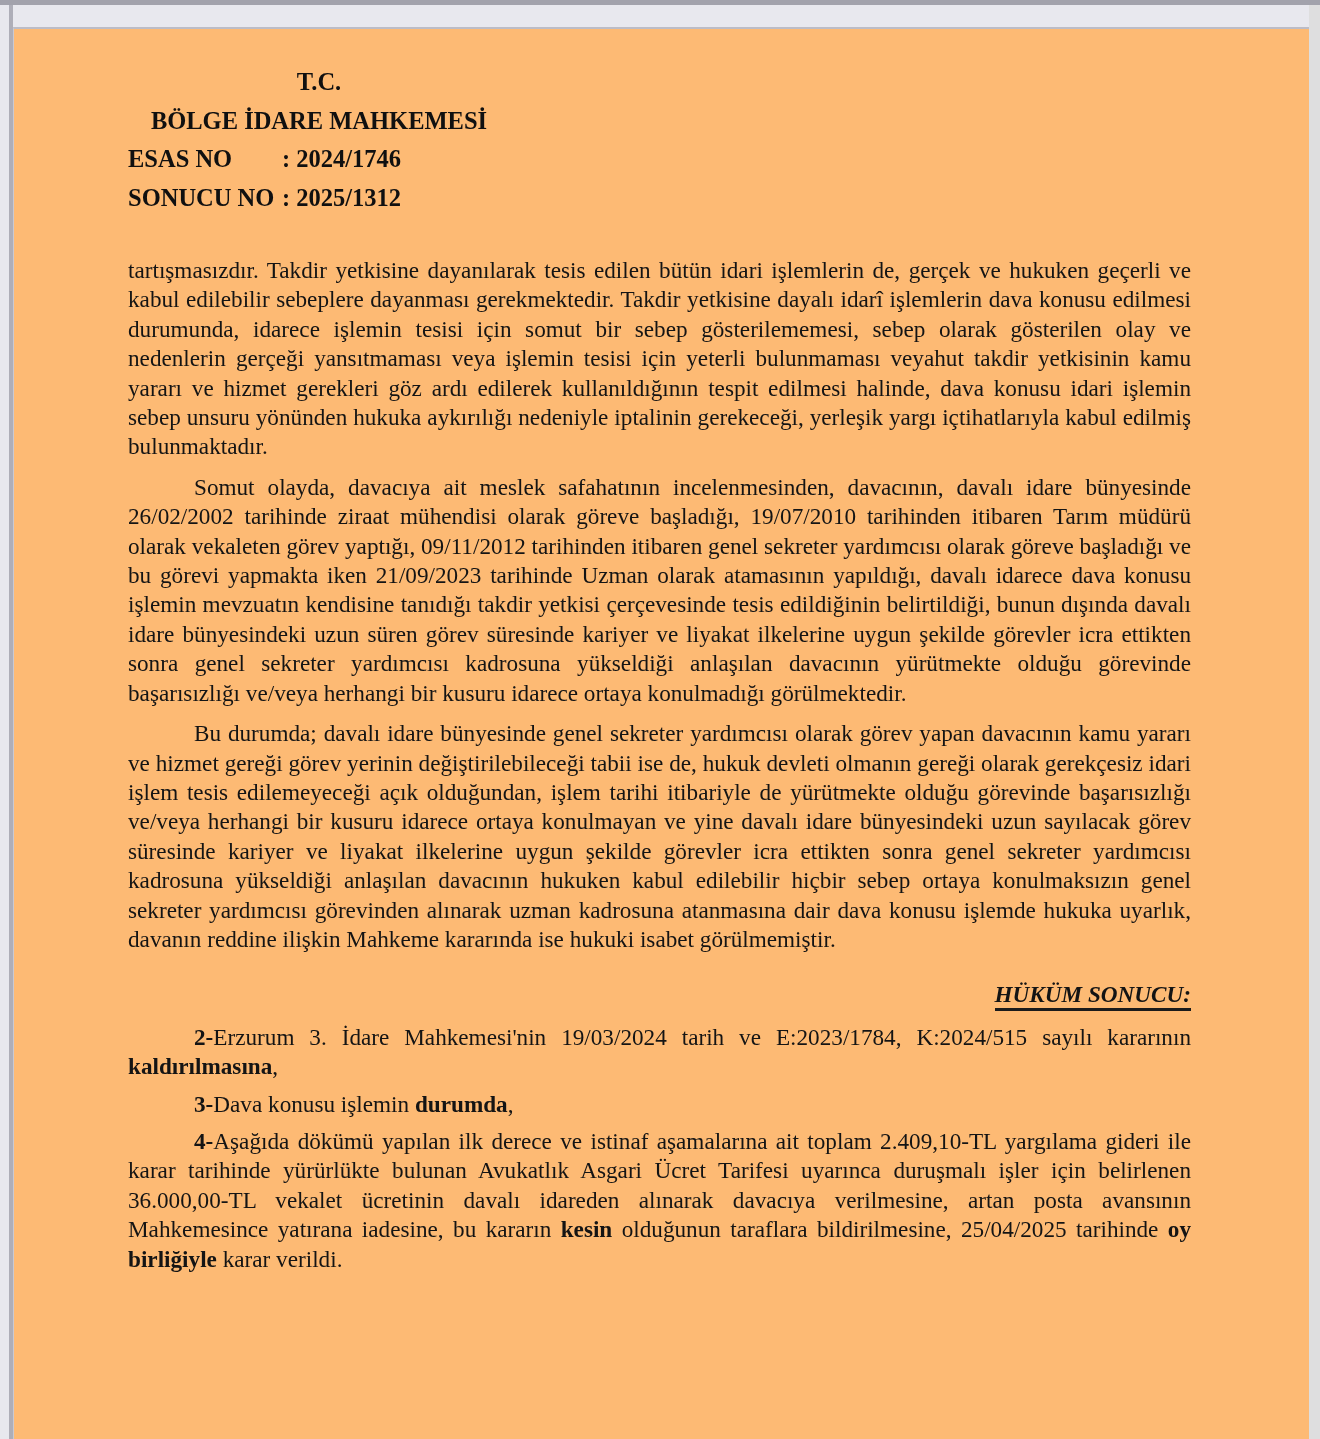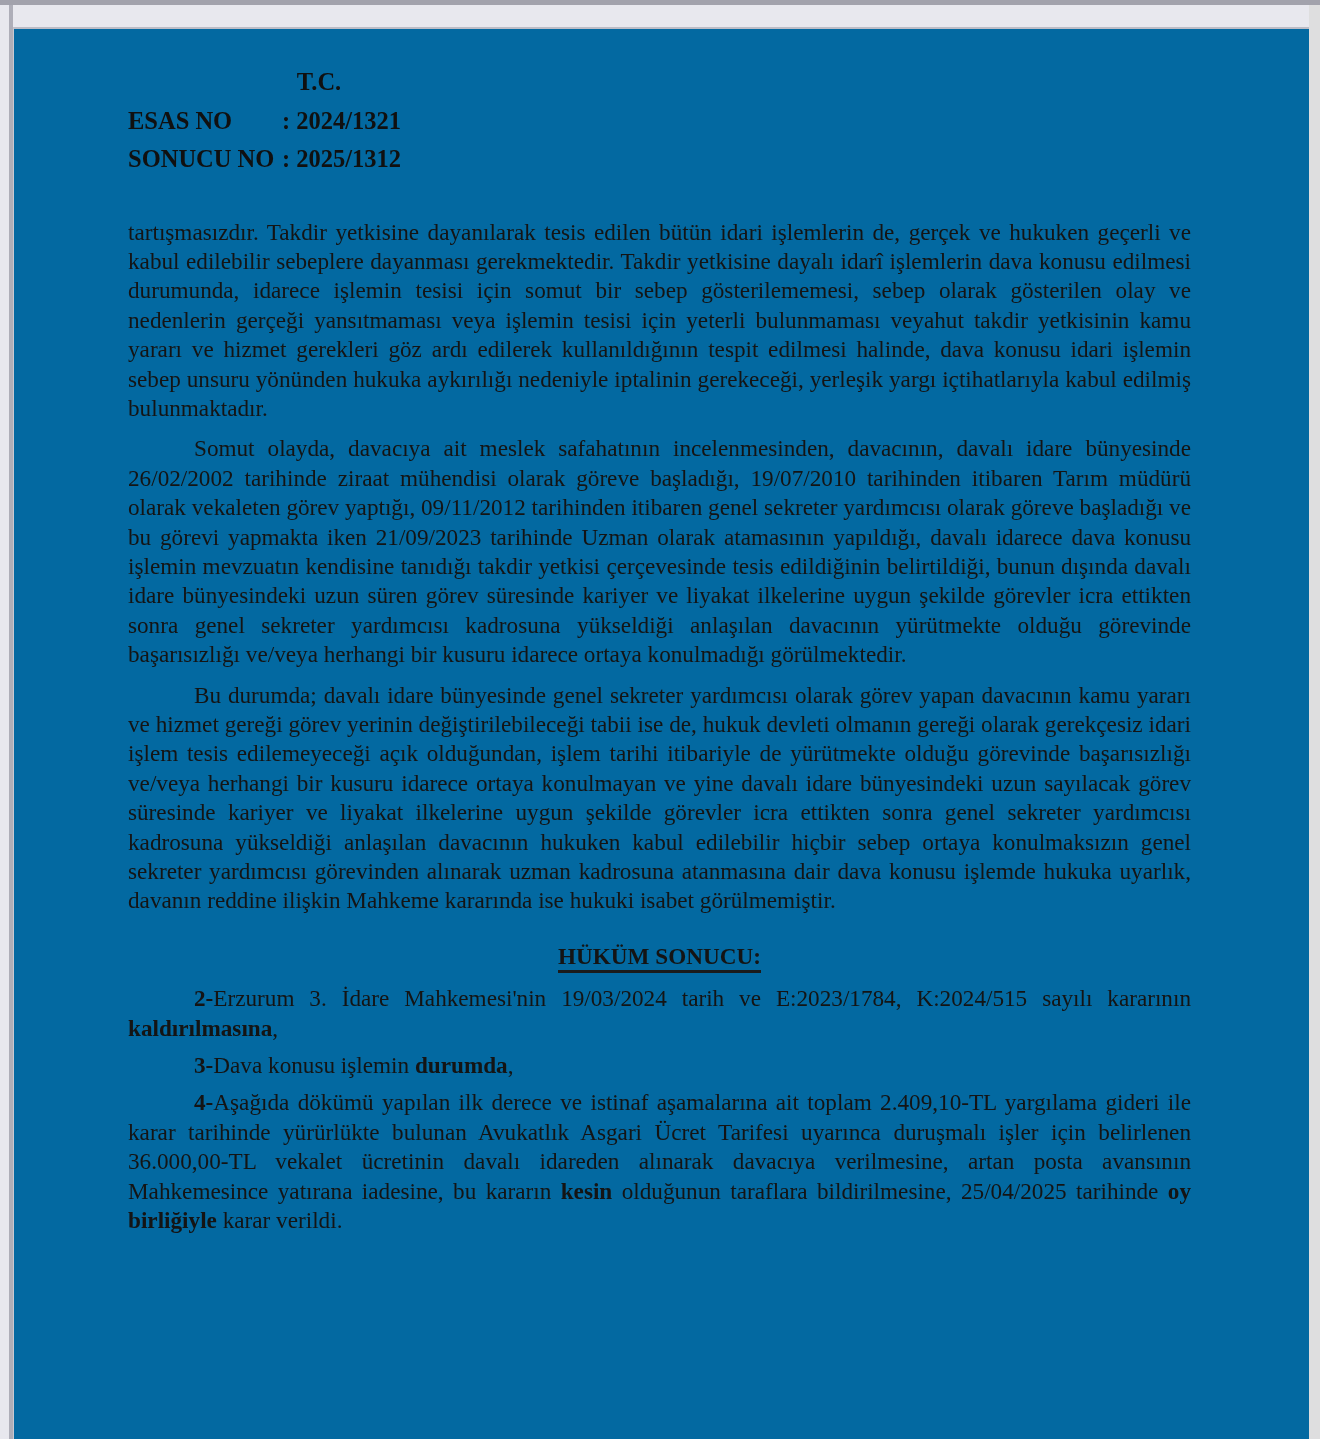--- a/index.html
+++ b/index.html
@@ -32,21 +32,21 @@
     top: 5px; right: 0; bottom: 0;
     width: 11px;
     background: #dededf;
   }
   .page {
     position: absolute;
     left: 13px;
     top: 27px;
     right: 11px;
     bottom: 0;
-    background: #0369a1;
+    background: #fdba74;
     border-top: 2px solid #bcbcc6;
     border-left: 1px solid #c9c9d2;
     box-sizing: border-box;
   }
   .page-inner {
     padding: 34px 118px 0 114px;
     color: #141414;
   }
   .header-block {
     font-weight: bold;
@@ -79,21 +79,22 @@
     text-indent: 0;
   }
   .b {
     font-weight: bold;
   }
   .ruling-heading {
     margin: 26px 0 13px 0;
     font-size: 23.2px;
     font-weight: bold;
     text-indent: 0;
-    text-align: center;
+    text-align: right;
+    font-style: italic;
   }
   .ruling-heading .underlined {
     border-bottom: 3px solid #1b1b1b;
     padding-bottom: 1px;
   }
   .para.item {
     margin-bottom: 8px;
   }
   .para.item:last-child {
     margin-bottom: 15px;
@@ -106,22 +107,23 @@
   <div class="top-dark-line"></div>
   <div class="right-strip"></div>
   <div class="left-dark-line"></div>
 
   <div class="page">
     <div class="page-inner">
 
       <div class="header-block">
         <div class="header-center">
           <div>T.C.</div>
+          <div>BÖLGE İDARE MAHKEMESİ</div>
         </div>
-        <div class="case-line"><span class="case-label">ESAS NO</span><span>: 2024/1321</span></div>
+        <div class="case-line"><span class="case-label">ESAS NO</span><span>: 2024/1746</span></div>
         <div class="case-line"><span class="case-label">SONUCU NO</span><span>: 2025/1312</span></div>
       </div>
 
       <div class="body-text">
         <p class="para no-indent">tartışmasızdır. Takdir yetkisine dayanılarak tesis edilen bütün idari işlemlerin de, gerçek ve hukuken geçerli ve kabul edilebilir sebeplere dayanması gerekmektedir. Takdir yetkisine dayalı idarî işlemlerin dava konusu edilmesi durumunda, idarece işlemin tesisi için somut bir sebep gösterilememesi, sebep olarak gösterilen olay ve nedenlerin gerçeği yansıtmaması veya işlemin tesisi için yeterli bulunmaması veyahut takdir yetkisinin kamu yararı ve hizmet gerekleri göz ardı edilerek kullanıldığının tespit edilmesi halinde, dava konusu idari işlemin sebep unsuru yönünden hukuka aykırılığı nedeniyle iptalinin gerekeceği, yerleşik yargı içtihatlarıyla kabul edilmiş bulunmaktadır.</p>
         <p class="para">Somut olayda, davacıya ait meslek safahatının incelenmesinden, davacının, davalı idare bünyesinde 26/02/2002 tarihinde ziraat mühendisi olarak göreve başladığı, 19/07/2010 tarihinden itibaren Tarım müdürü olarak vekaleten görev yaptığı, 09/11/2012 tarihinden itibaren genel sekreter yardımcısı olarak göreve başladığı ve bu görevi yapmakta iken 21/09/2023 tarihinde Uzman olarak atamasının yapıldığı, davalı idarece dava konusu işlemin mevzuatın kendisine tanıdığı takdir yetkisi çerçevesinde tesis edildiğinin belirtildiği, bunun dışında davalı idare bünyesindeki uzun süren görev süresinde kariyer ve liyakat ilkelerine uygun şekilde görevler icra ettikten sonra genel sekreter yardımcısı kadrosuna yükseldiği anlaşılan davacının yürütmekte olduğu görevinde başarısızlığı ve/veya herhangi bir kusuru idarece ortaya konulmadığı görülmektedir.</p>
         <p class="para">Bu durumda; davalı idare bünyesinde genel sekreter yardımcısı olarak görev yapan davacının kamu yararı ve hizmet gereği görev yerinin değiştirilebileceği tabii ise de, hukuk devleti olmanın gereği olarak gerekçesiz idari işlem tesis edilemeyeceği açık olduğundan, işlem tarihi itibariyle de yürütmekte olduğu görevinde başarısızlığı ve/veya herhangi bir kusuru idarece ortaya konulmayan ve yine davalı idare bünyesindeki uzun sayılacak görev süresinde kariyer ve liyakat ilkelerine uygun şekilde görevler icra ettikten sonra genel sekreter yardımcısı kadrosuna yükseldiği anlaşılan davacının hukuken kabul edilebilir hiçbir sebep ortaya konulmaksızın genel sekreter yardımcısı görevinden alınarak uzman kadrosuna atanmasına dair dava konusu işlemde hukuka uyarlık, davanın reddine ilişkin Mahkeme kararında ise hukuki isabet görülmemiştir.</p>
 
         <p class="ruling-heading"><span class="underlined">HÜKÜM SONUCU:</span></p>
 

